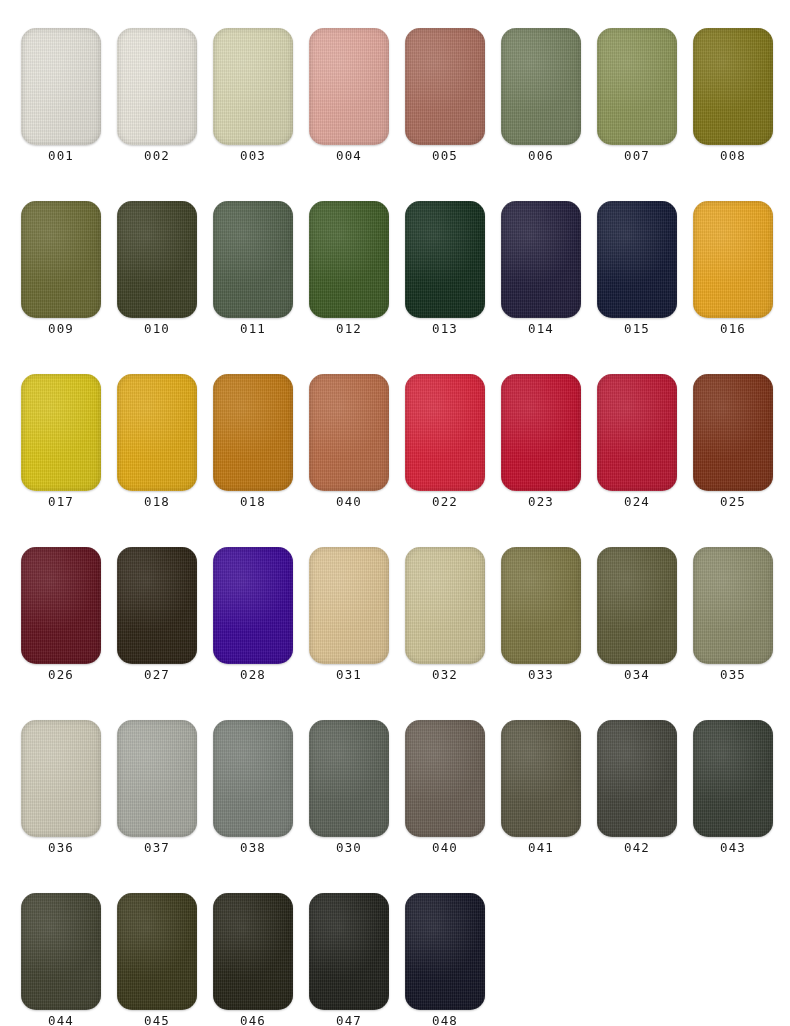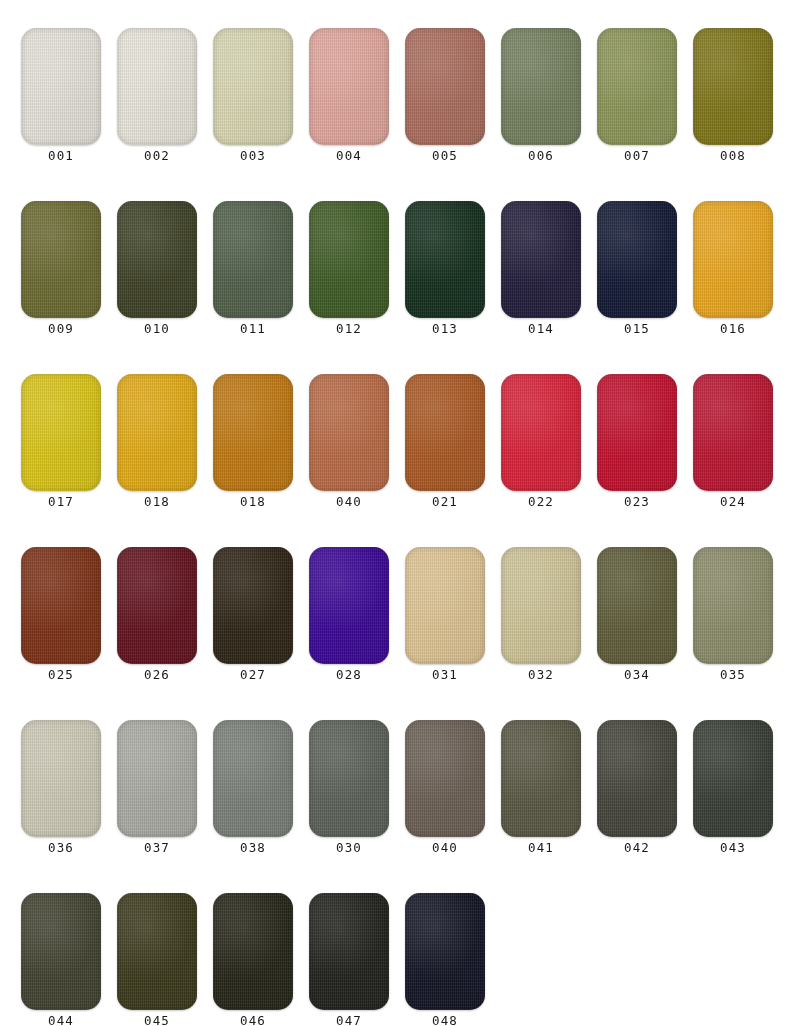--- a/index.html
+++ b/index.html
@@ -278,29 +278,20 @@
       <div class="swatch-cell">
         <div class="swatch-chip" style="background-color: rgb(184, 108, 71);">
           <div class="weave-v"></div>
           <div class="weave-h"></div>
           <div class="sheen"></div>
           <div class="edge"></div>
         </div>
         <div class="swatch-label">040</div>
       </div>
       <div class="swatch-cell">
-        <div class="swatch-chip" style="background-color: rgb(171, 90, 37);">
-          <div class="weave-v"></div>
-          <div class="weave-h"></div>
-          <div class="sheen"></div>
-          <div class="edge"></div>
-        </div>
-        <div class="swatch-label">021</div>
-      </div>
-      <div class="swatch-cell">
         <div class="swatch-chip" style="background-color: rgb(216, 35, 58);">
           <div class="weave-v"></div>
           <div class="weave-h"></div>
           <div class="sheen"></div>
           <div class="edge"></div>
         </div>
         <div class="swatch-label">022</div>
       </div>
       <div class="swatch-cell">
         <div class="swatch-chip" style="background-color: rgb(194, 18, 47);">
@@ -366,20 +357,29 @@
         <div class="swatch-label">031</div>
       </div>
       <div class="swatch-cell">
         <div class="swatch-chip" style="background-color: rgb(205, 196, 152);">
           <div class="weave-v"></div>
           <div class="weave-h"></div>
           <div class="sheen"></div>
           <div class="edge"></div>
         </div>
         <div class="swatch-label">032</div>
+      </div>
+      <div class="swatch-cell">
+        <div class="swatch-chip" style="background-color: rgb(124, 118, 67);">
+          <div class="weave-v"></div>
+          <div class="weave-h"></div>
+          <div class="sheen"></div>
+          <div class="edge"></div>
+        </div>
+        <div class="swatch-label">033</div>
       </div>
       <div class="swatch-cell">
         <div class="swatch-chip" style="background-color: rgb(95, 93, 58);">
           <div class="weave-v"></div>
           <div class="weave-h"></div>
           <div class="sheen"></div>
           <div class="edge"></div>
         </div>
         <div class="swatch-label">034</div>
       </div>

